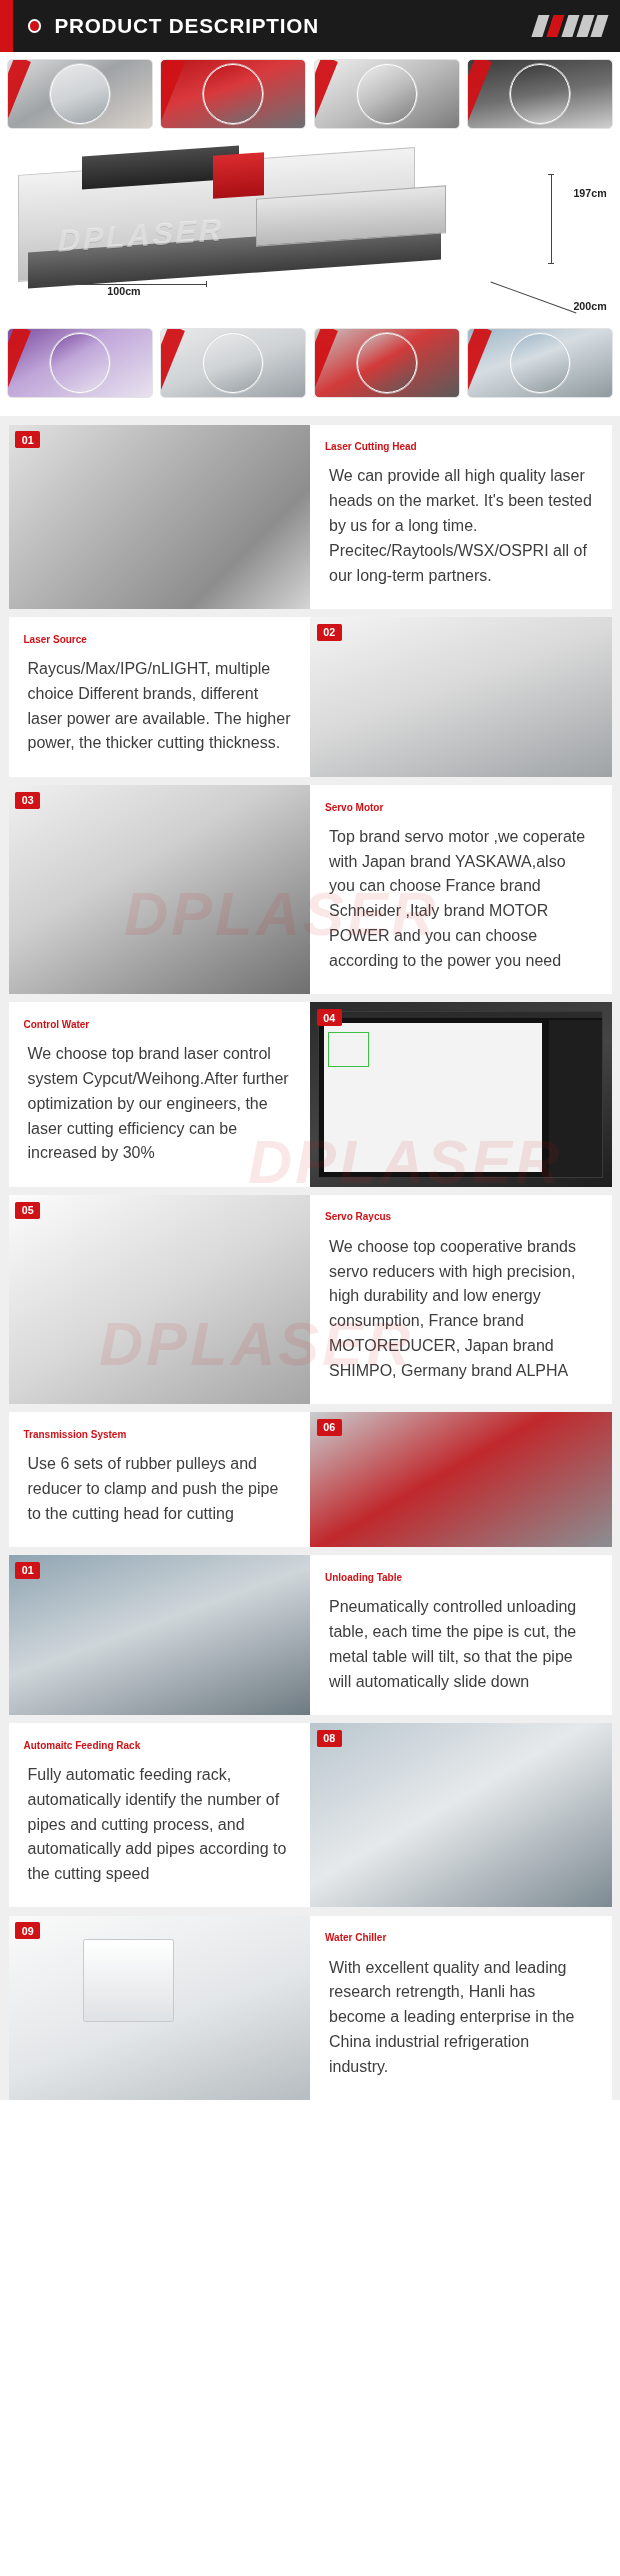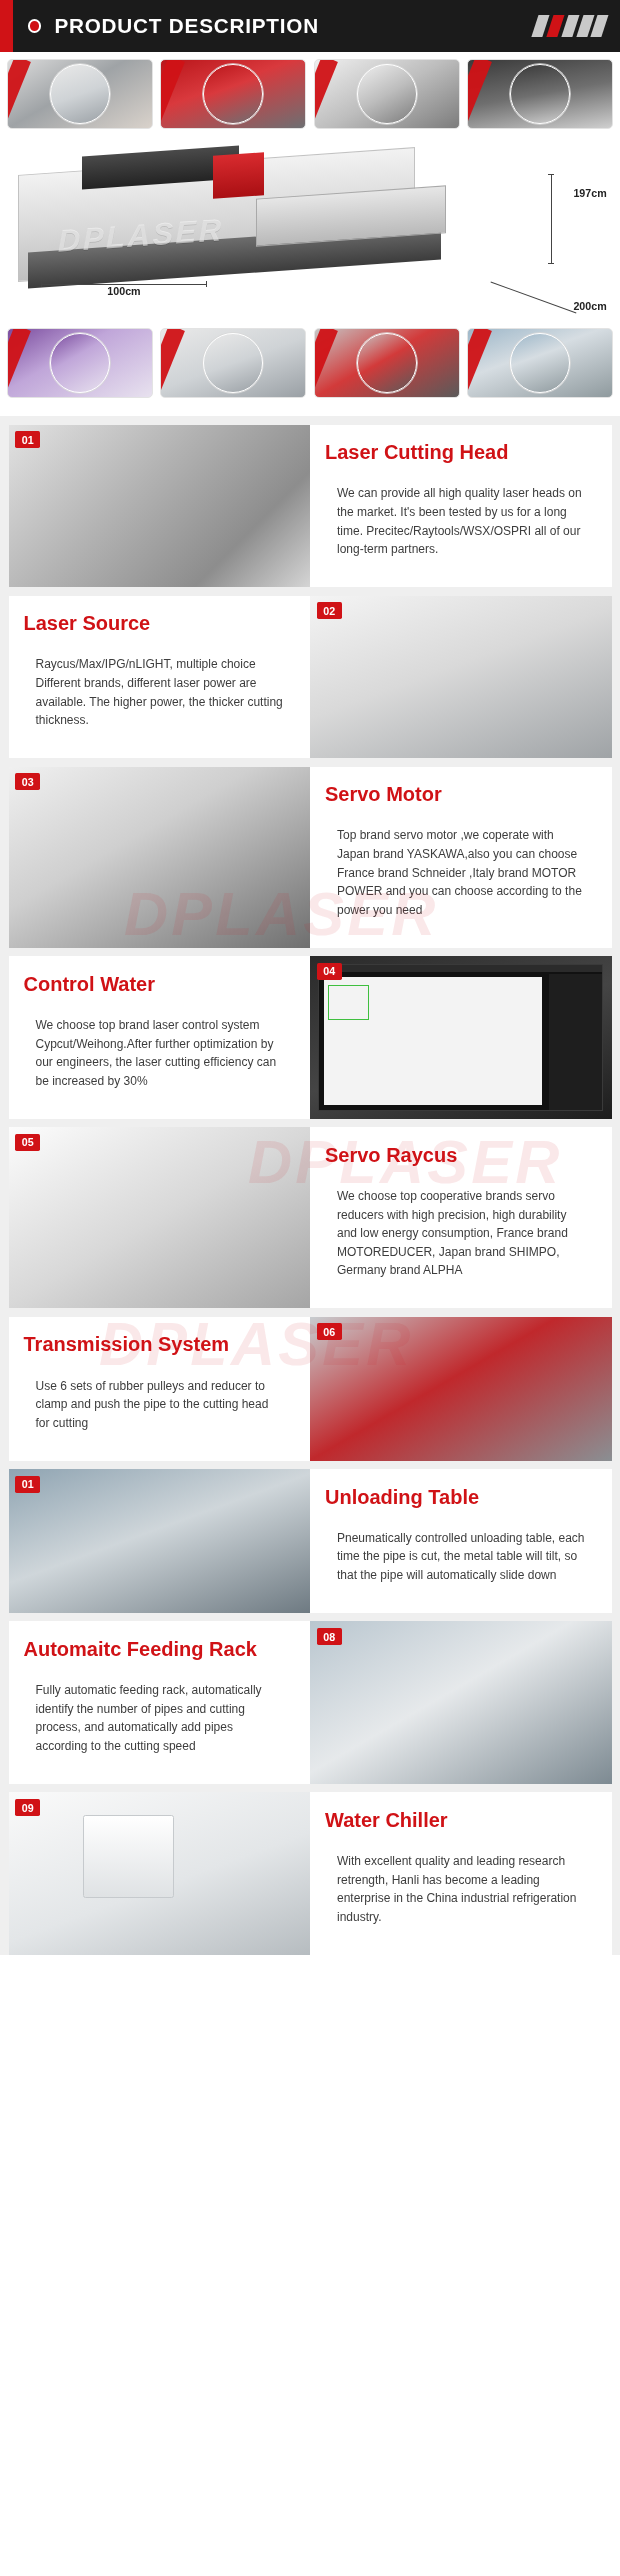--- a/index.html
+++ b/index.html
@@ -141,24 +141,24 @@
     position:absolute; left:6.6px; top:6.6px; z-index:4;
     background:#d01216; color:#fff; font-size:10.7px; font-weight:bold;
     padding:2.5px 6.6px; border-radius:1.7px;
   }
   .feature.rev .media .num { left:6.6px; }
   .feature .txt {
     width:50%; padding:16.5px 15px; background:#ffffff;
     display:flex; flex-direction:column; justify-content:center;
   }
   .feature .txt h3 {
-    margin:0 0 8.3px 0; font-size:20px; color:#d01216; font-weight:bold;
+    margin:0 0 8.3px 0; font-size:10px; color:#d01216; font-weight:bold;
   }
   .feature .txt p {
-    margin:12px; font-size:12px; line-height:1.55; color:#3d3d3d;
+    margin:4px; font-size:16px; line-height:1.55; color:#3d3d3d;
   }
   .bigwatermark {
     position:absolute; font-size:61px; font-weight:bold; font-style:italic;
     color:rgba(210,30,35,.10); letter-spacing:3.3px; pointer-events:none;
     z-index:3; white-space:nowrap;
   }
   .wm1 { top:463px; left:124px; }
   .wm2 { top:711px; left:248px; }
   .wm3 { top:893px; left:99px; }
 

